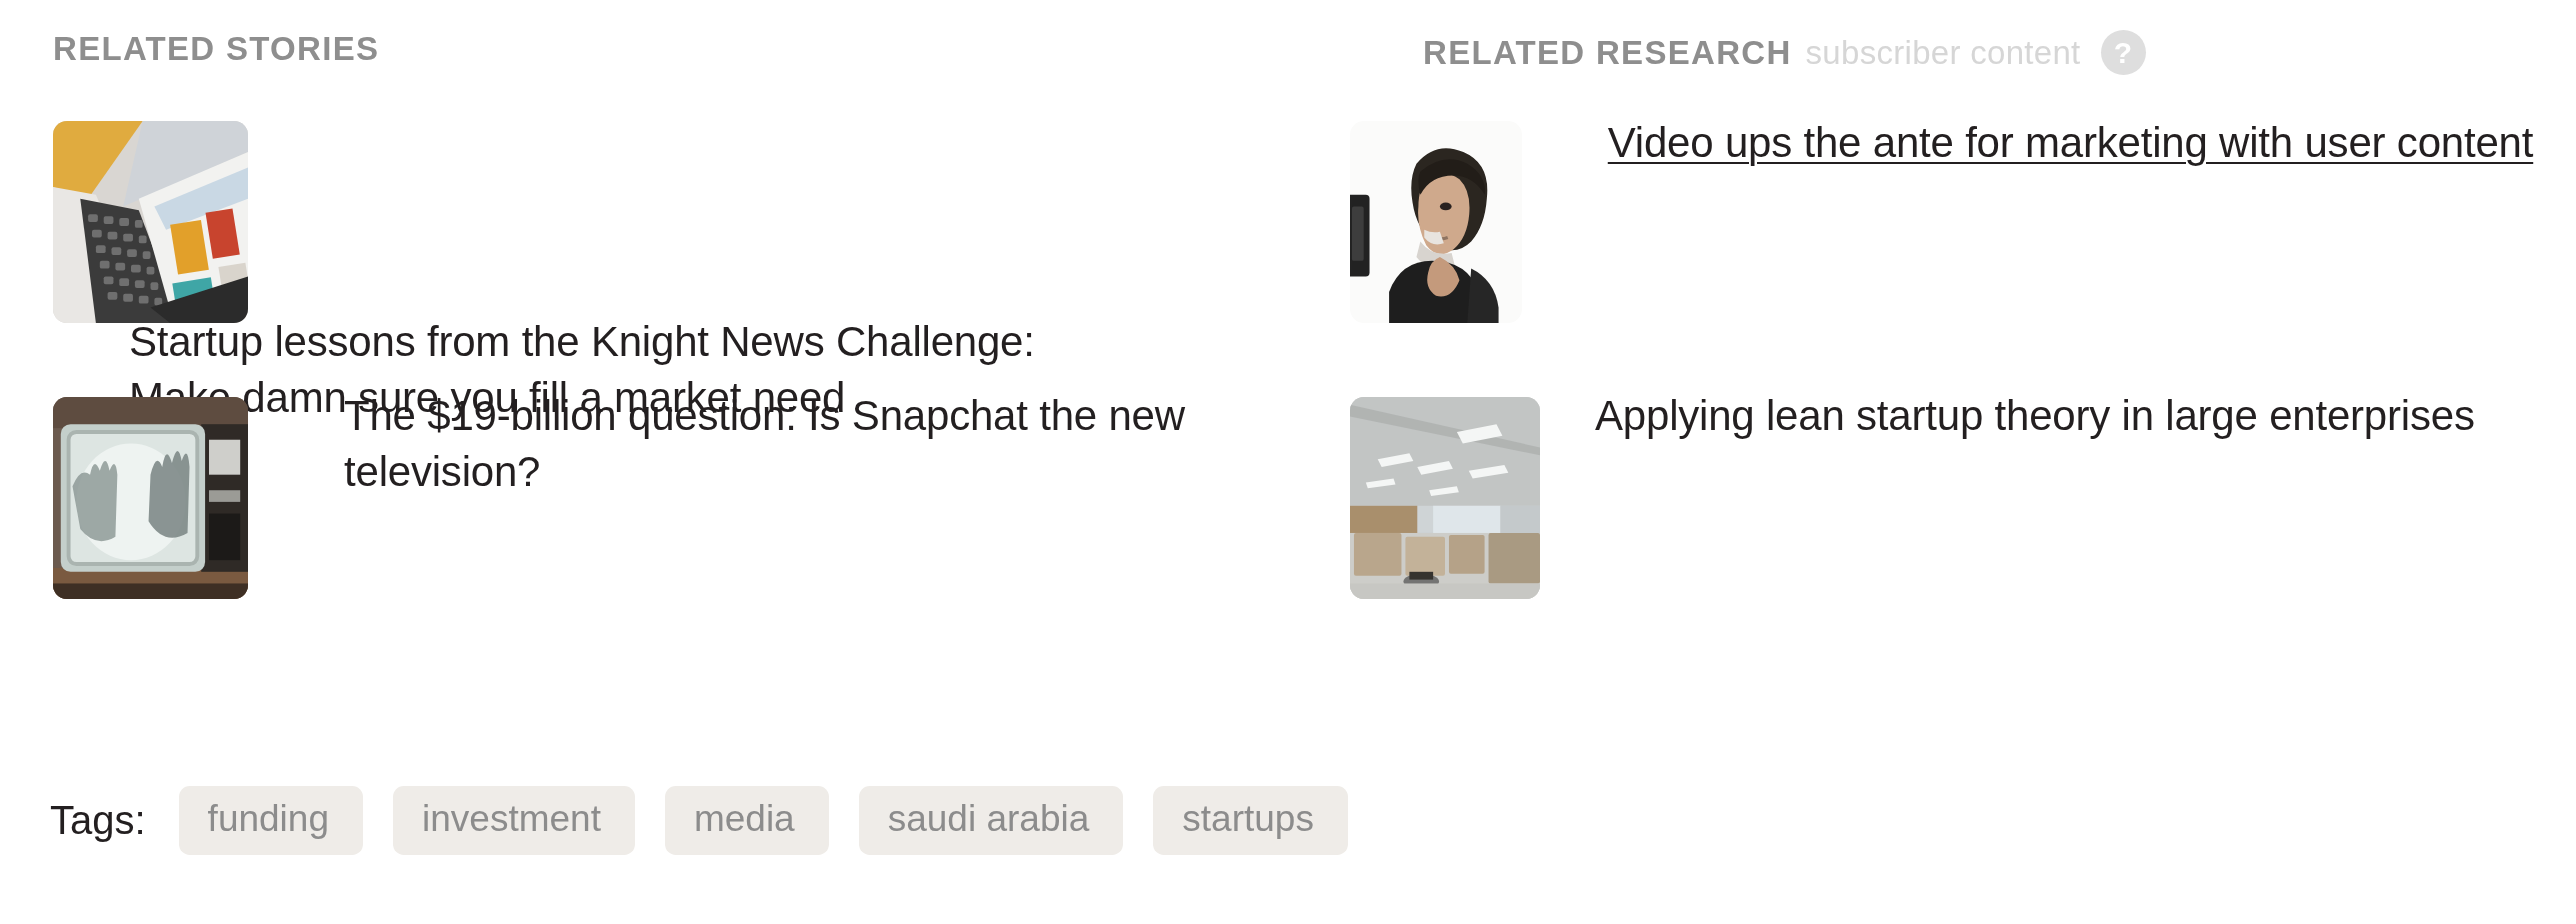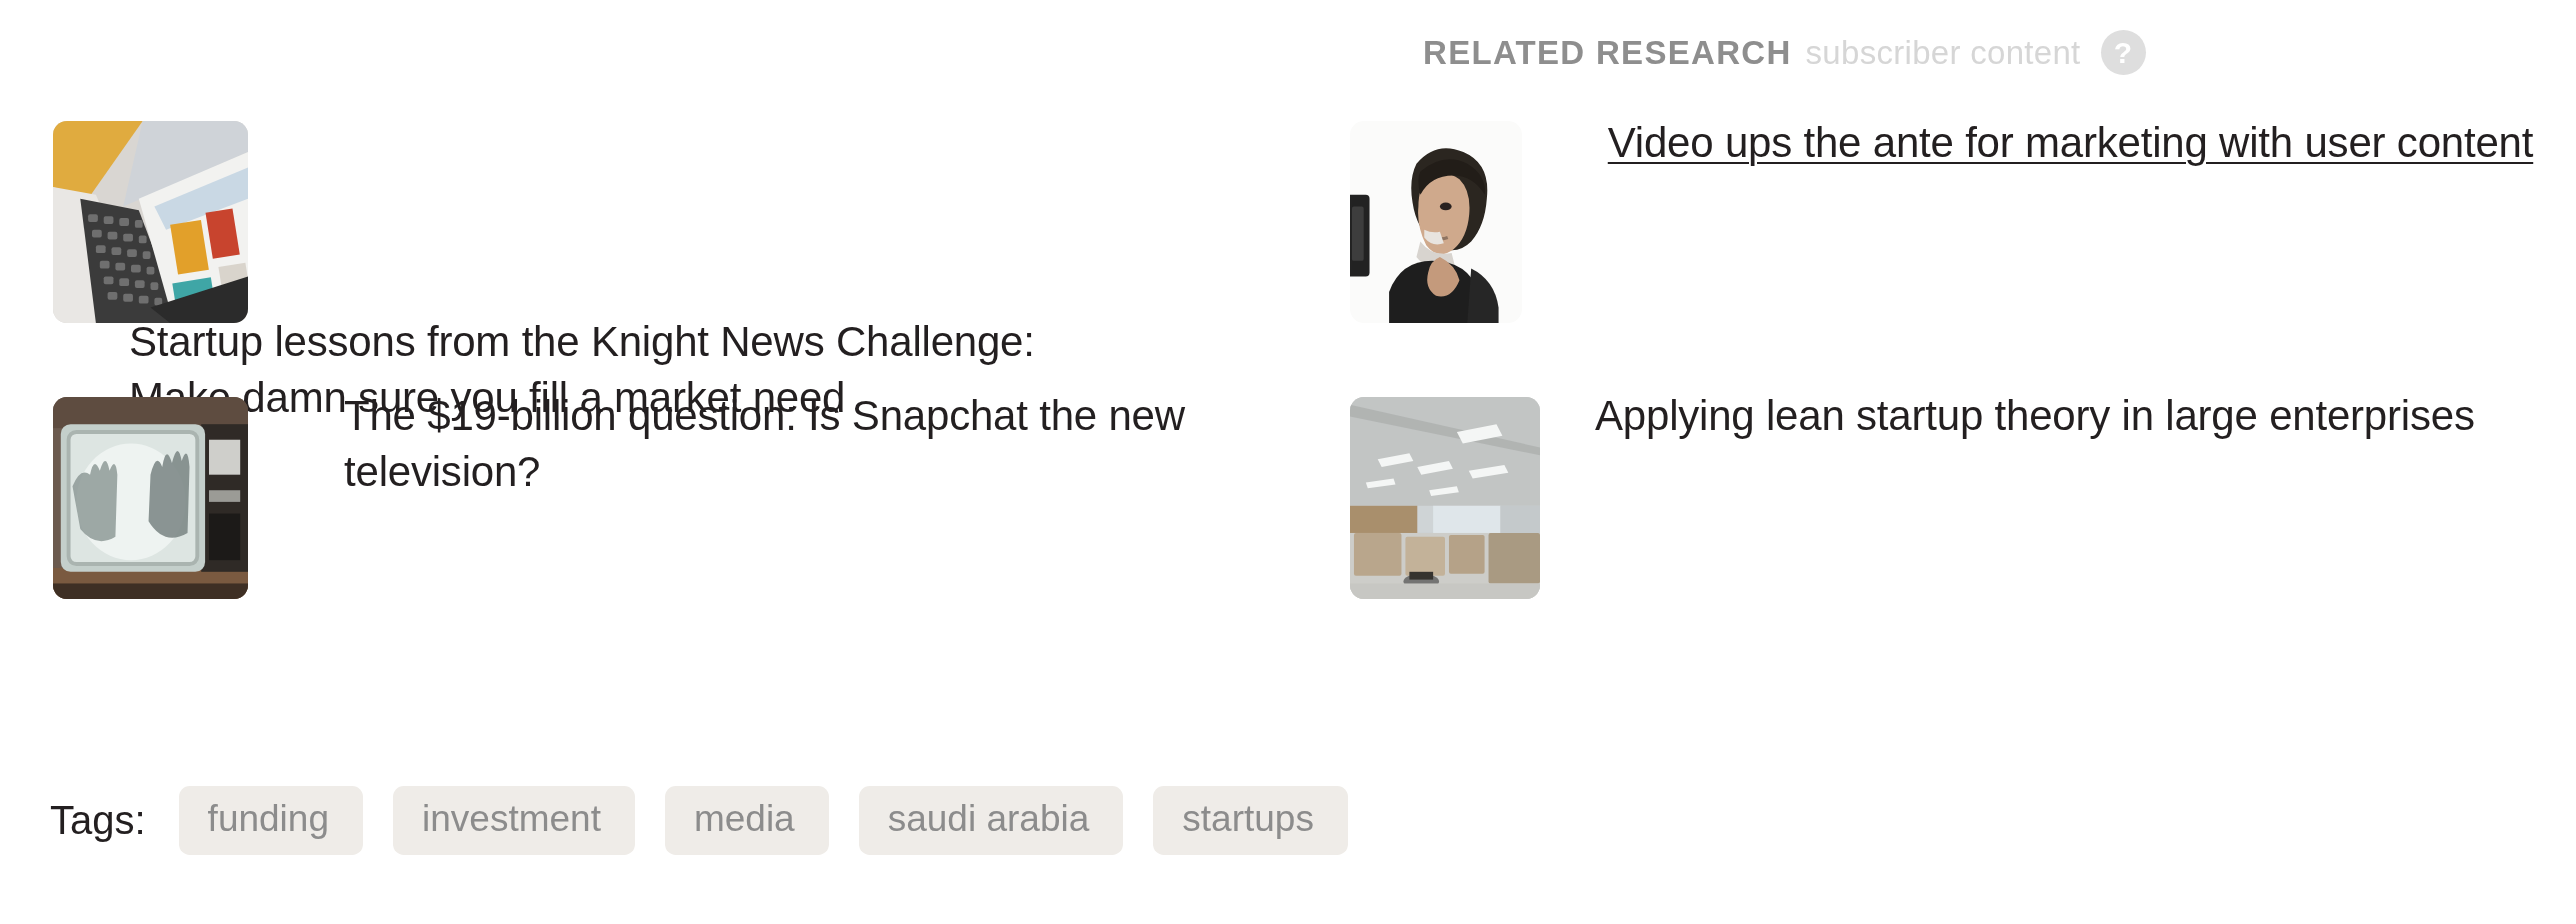--- a/index.html
+++ b/index.html
@@ -87,20 +87,23 @@
     cursor:pointer;
     line-height:1.05;
   }
   .tag:last-child { margin-right:0; }
 </style>
 </head>
 <body>
 
 <div class="page">
 
+  <div class="col-header hdr-stories">
+    <span class="hdr-main">Related Stories</span>
+  </div>
 
   <div class="col-header hdr-research">
     <span class="hdr-main">Related Research</span>
     <span class="hdr-sub">subscriber content</span>
     <span class="help-icon">?</span>
   </div>
 
   <div class="item s1">
     <div class="thumb">
       <svg viewBox="0 0 100 104" preserveAspectRatio="none" aria-hidden="true">

